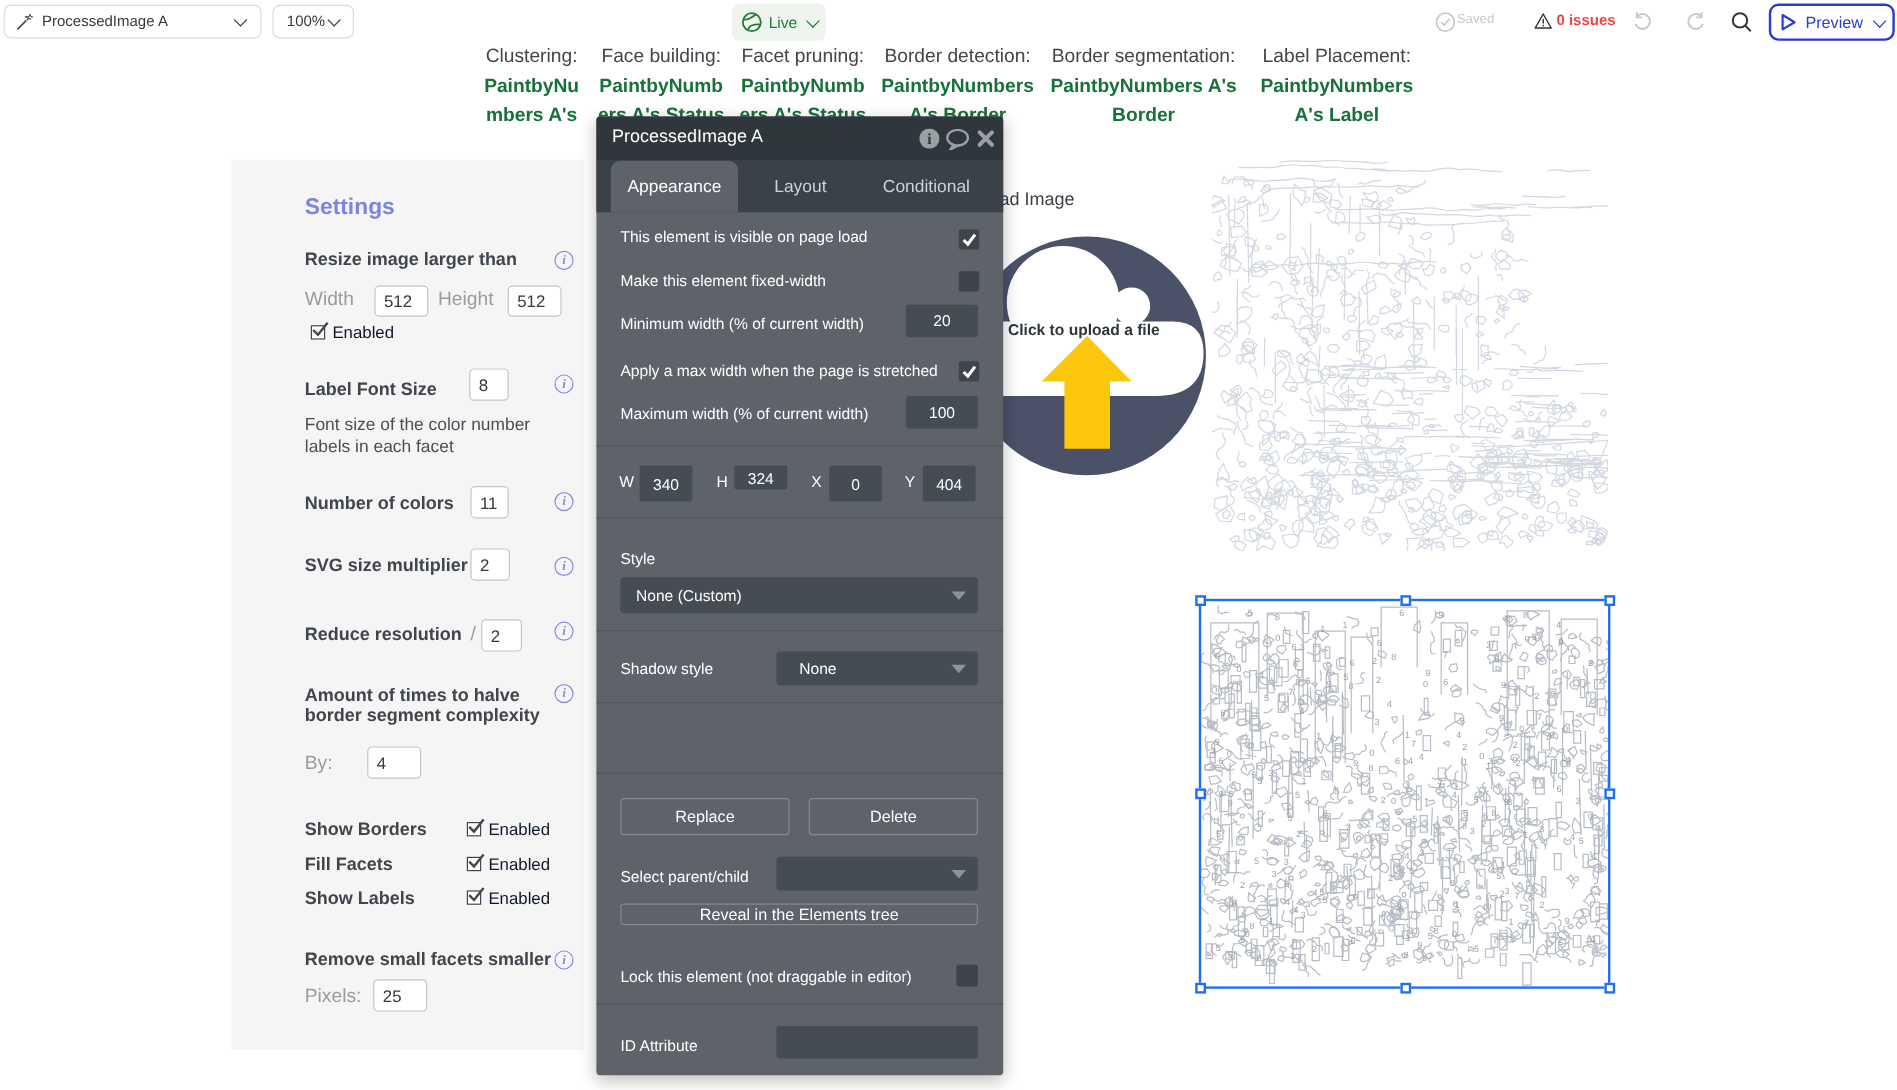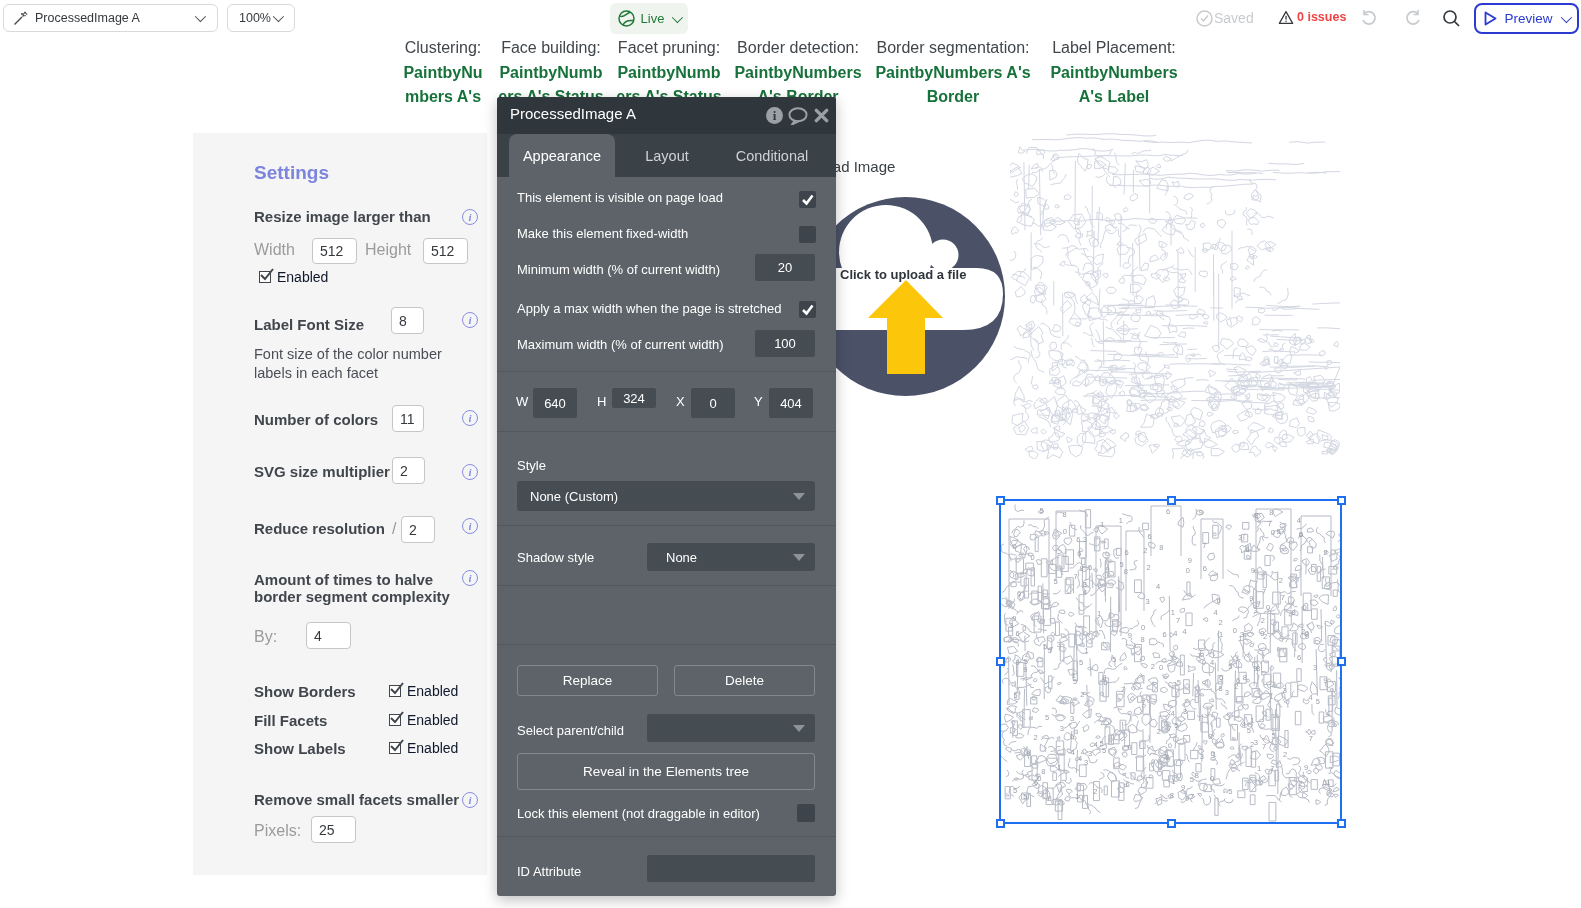--- a/index.html
+++ b/index.html
@@ -4,21 +4,21 @@
 <style>
 *{margin:0;padding:0;box-sizing:border-box}
 html,body{width:1581px;height:908px;background:#fff;font-family:"Liberation Sans",sans-serif;overflow:hidden}
 #stage{position:relative;width:1581px;height:908px}
 .abs{position:absolute}
 
 .selbox{left:3px;top:4px;width:215px;height:28px;border:1px solid #d9d9d9;border-radius:6px;display:flex;align-items:center;font-size:12.5px;color:#35393d}
 .zoombox{left:227px;top:4px;width:68px;height:28px;border:1px solid #d9d9d9;border-radius:6px;display:flex;align-items:center;font-size:13px;color:#35393d}
 .chev{width:8px;height:8px;border-right:1.6px solid #4a4e52;border-bottom:1.6px solid #4a4e52;transform:rotate(45deg) translateY(-2px)}
 .livechip{left:610px;top:3px;width:78px;height:31px;background:#eff4ef;border-radius:6px;display:flex;align-items:center;justify-content:center;gap:6px;color:#217a38;font-size:13px}
-.tbtxt{font-size:14px}
+.tbtxt{font-size:11px}
 .previewbtn{left:1474px;top:3px;width:105px;height:31px;border:2px solid #2b3ad0;border-radius:8px;display:flex;align-items:center;justify-content:center;gap:7px;color:#2b3ad0;font-size:13.5px;background:#fff}
 
 .hcol{top:36px;text-align:center;font-size:16px;line-height:24.5px;color:#41464b}
 .hcol b{color:#17713a;font-weight:700}
 
 #spanel{left:193px;top:133px;width:294px;height:742px;background:#f5f5f6}
 .sh{font-size:19px;font-weight:700;color:#7c84dc}
 .slab{font-size:15px;font-weight:700;color:#41464c}
 .sgray{font-size:16px;color:#9b9b9b}
 .sdesc{font-size:14.5px;color:#4a4f55;line-height:18.5px}
@@ -2060,42 +2060,42 @@
   <div class="dtxt" style="left:20px;top:165px">Minimum width (% of current width)</div>
   <div class="dinput" style="left:258px;top:157px;width:60px;height:27px">20</div>
   <div class="dtxt" style="left:20px;top:204px">Apply a max width when the page is stretched</div>
   <div class="dcheck" style="left:302px;top:204px"><svg width="17" height="17" viewBox="0 0 17 17">
           <path d="M4 9 L7.5 12.5 L13.5 4.5" stroke="#fff" stroke-width="2.6" fill="none"></path>
         </svg></div>
   <div class="dtxt" style="left:20px;top:240px">Maximum width (% of current width)</div>
   <div class="dinput" style="left:258px;top:233px;width:60px;height:27px">100</div>
   <div class="dline" style="top:274px"></div>
   <div class="dtxt" style="left:19px;top:297px">W</div>
-  <div class="dinput" style="left:36px;top:291px;width:44px;height:30px">640</div>
+  <div class="dinput" style="left:36px;top:291px;width:44px;height:30px">340</div>
   <div class="dtxt" style="left:100px;top:297px">H</div>
   <div class="dinput" style="left:115px;top:291px;width:44px;height:20px">324</div>
   <div class="dtxt" style="left:179px;top:297px">X</div>
   <div class="dinput" style="left:194px;top:291px;width:44px;height:30px">0</div>
   <div class="dtxt" style="left:257px;top:297px">Y</div>
   <div class="dinput" style="left:272px;top:291px;width:44px;height:30px">404</div>
   <div class="dline" style="top:334px"></div>
   <div class="dtxt" style="left:20px;top:361px">Style</div>
   <div class="ddrop" style="left:20px;top:384px;width:298px;height:30px;padding-left:13px">None (Custom)<span class="tri"></span></div>
   <div class="dline" style="top:428px"></div>
   <div class="dtxt" style="left:20px;top:453px">Shadow style</div>
   <div class="ddrop" style="left:150px;top:446px;width:168px;height:28px;padding-left:19px">None<span class="tri"></span></div>
   <div class="dline" style="top:488px"></div>
   <div class="dline" style="top:547px"></div>
   <div class="dbtn" style="left:20px;top:568px;width:141px;height:31px">Replace</div>
   <div class="dbtn" style="left:177px;top:568px;width:141px;height:31px">Delete</div>
   <div class="dtxt" style="left:20px;top:626px">Select parent/child</div>
   <div class="ddrop" style="left:150px;top:617px;width:168px;height:28px">
         <span class="tri"></span>
       </div>
-  <div class="dbtn" style="left:20px;top:656px;width:298px;height:37px">Reveal in the Elements tree</div>
+  <div class="dbtn" style="left:20px;top:656px;width:298px;height:18px">Reveal in the Elements tree</div>
   <div class="dtxt" style="left:20px;top:709px">Lock this element (not draggable in editor)</div>
   <div class="dcheck" style="left:300px;top:707px;width:18px;height:18px"></div>
   <div class="dline" style="top:739px"></div>
   <div class="dtxt" style="left:20px;top:767px">ID Attribute</div>
   <div class="dinput" style="left:150px;top:758px;width:168px;height:27px"></div>
 </div>
 
 <div class="abs selbox" style="z-index:60">
   <svg style="margin:0 7px 0 9px" width="15" height="15" viewBox="0 0 15 15">
         <g stroke="#4a4e52" stroke-width="1.4" fill="none">

